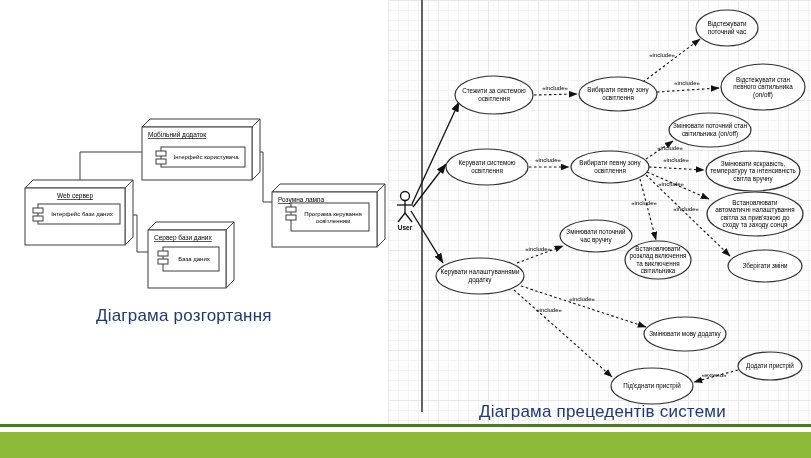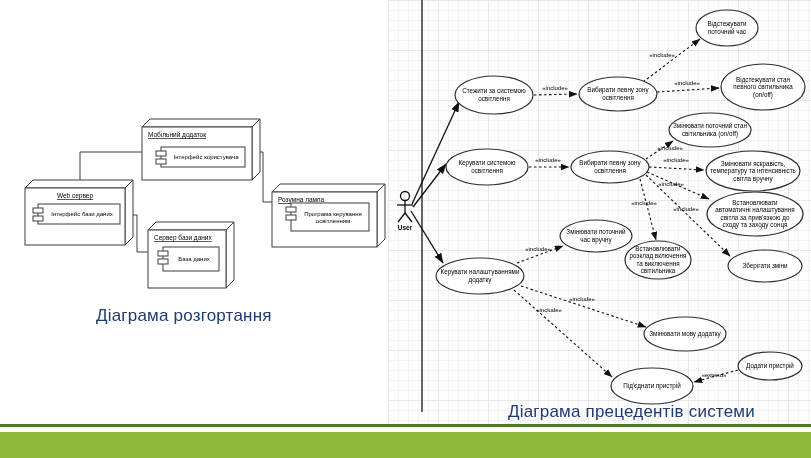--- a/index.html
+++ b/index.html
@@ -10,21 +10,21 @@
        background-color:#fdfdfd;
        background-image:
          linear-gradient(#e7e7e7 1px, transparent 1px),
          linear-gradient(90deg,#e7e7e7 1px, transparent 1px),
          linear-gradient(#f3f3f3 1px, transparent 1px),
          linear-gradient(90deg,#f3f3f3 1px, transparent 1px);
        background-size:50px 50px,50px 50px,10px 10px,10px 10px;}
   svg.canvas{position:absolute;left:0;top:0;}
   .caption{position:absolute;font-size:17px;letter-spacing:.2px;}
   .caption-deploy{left:96px;top:306px;}
-  .caption-usecase{left:508px;top:402px;}
+  .caption-usecase{left:479px;top:402px;}
   .bar-dark{position:absolute;left:0;top:424px;width:811px;height:3px;}
   .bar-light{position:absolute;left:0;top:432px;width:811px;height:26px;}
   text{font-family:"Liberation Sans", sans-serif;}
 </style>
 </head>
 <body>
 
 <div class="slide">
   <div class="grid-bg"></div>
   <svg class="canvas" width="811" height="458" viewBox="0 0 811 458">

